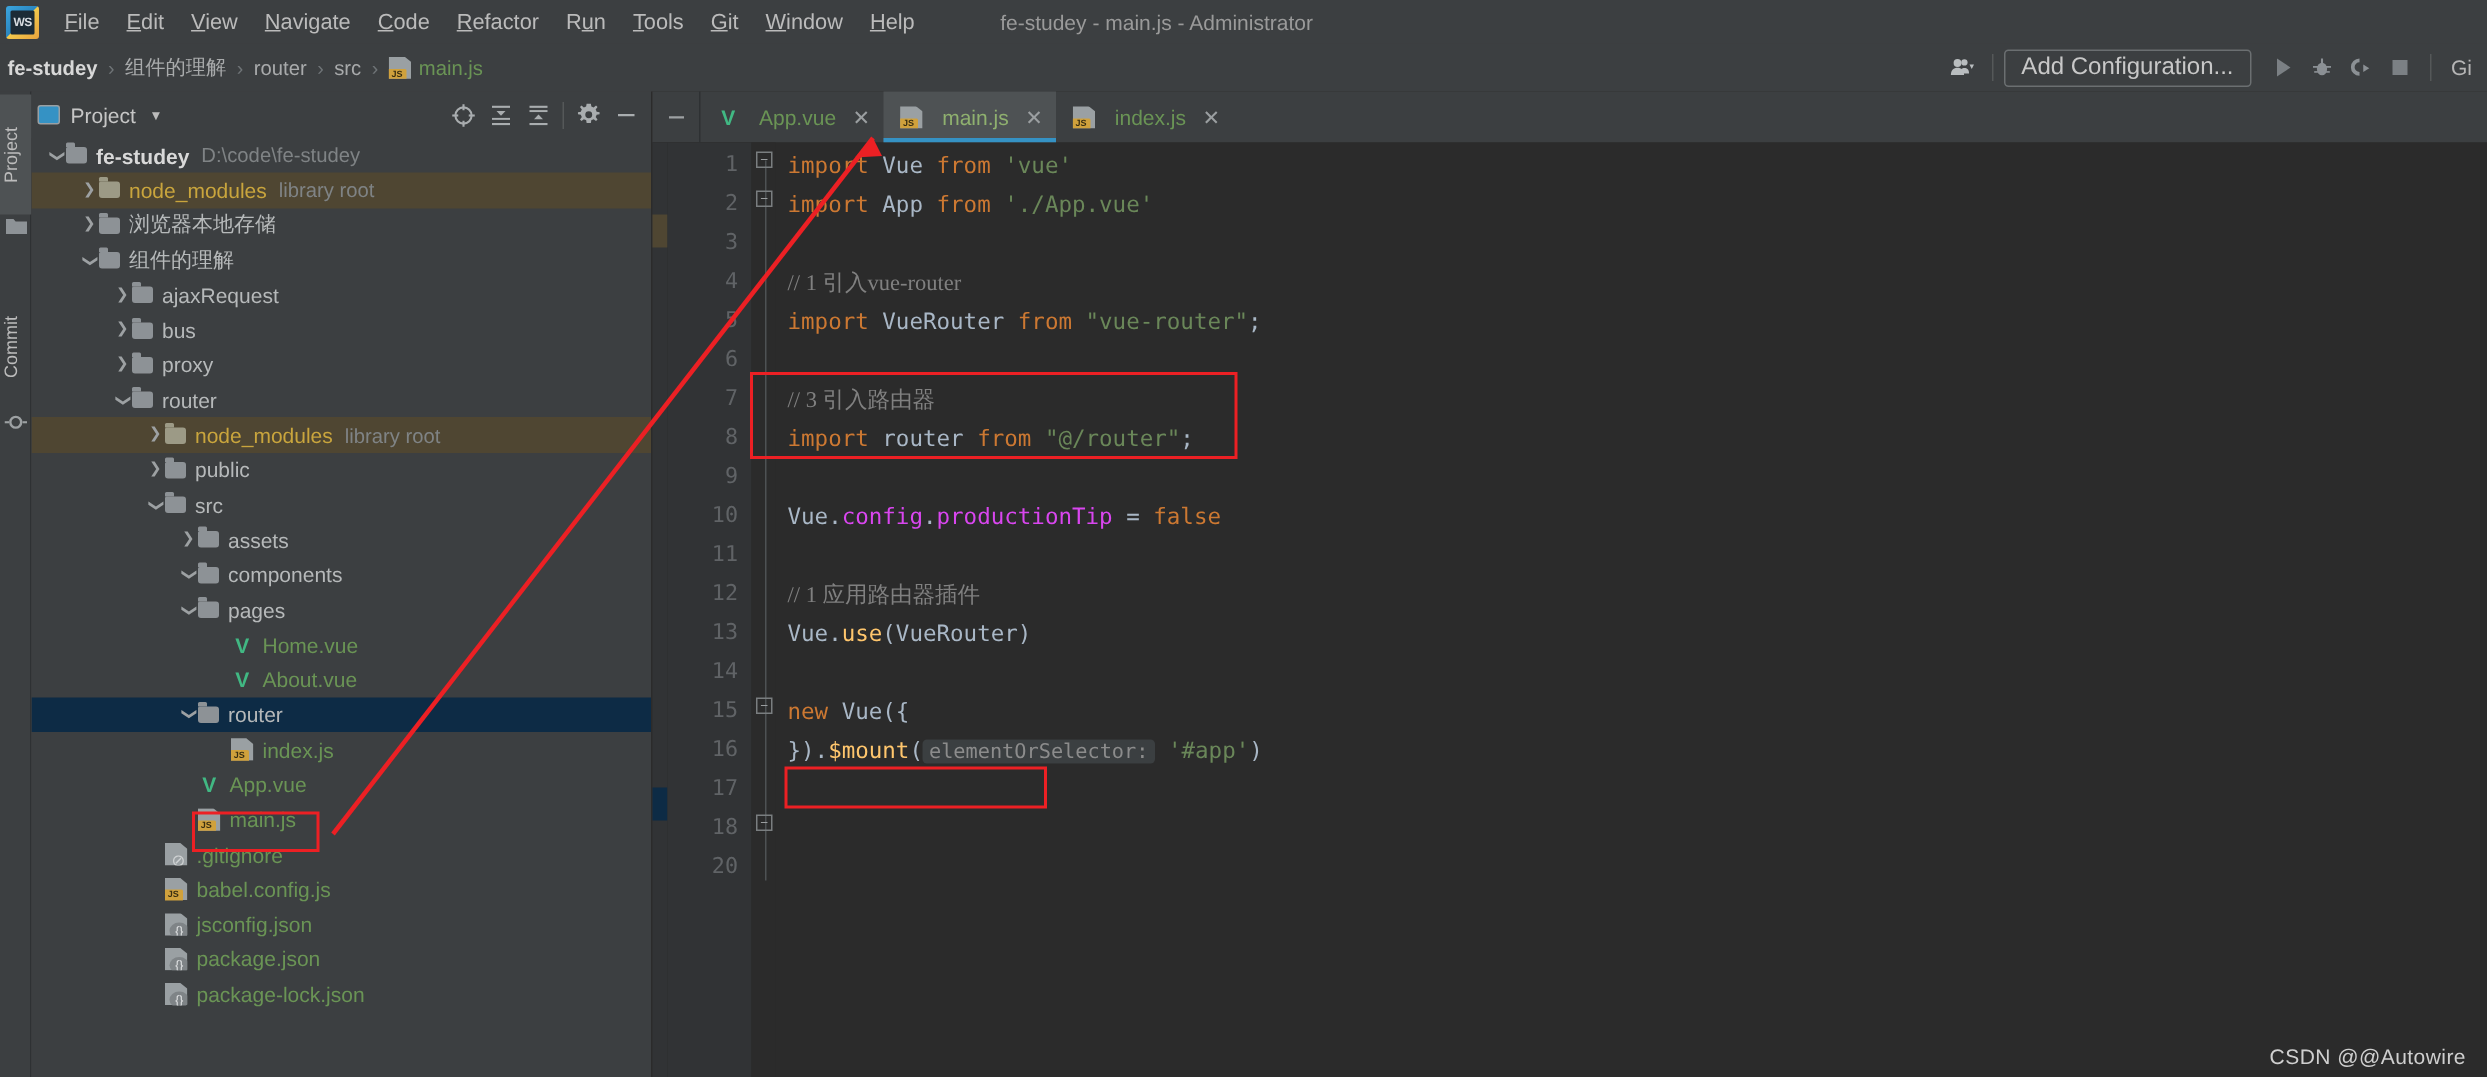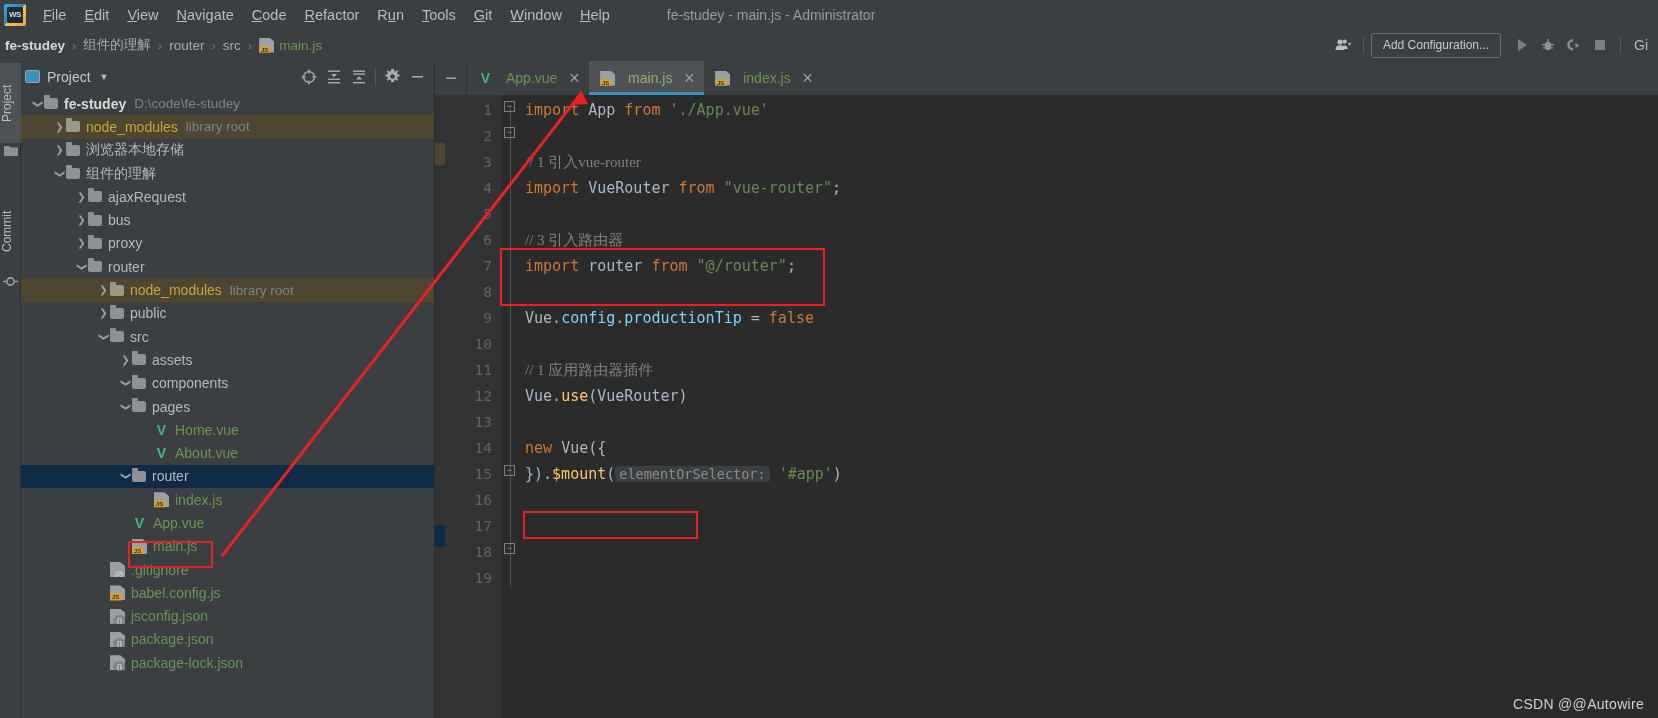--- a/index.html
+++ b/index.html
@@ -53,21 +53,21 @@
   #navbar-right {
     margin-left: auto; display: flex; align-items: center; padding-right: 4px;
   }
   .tb-icon {
     width: 26px; height: 26px; display: flex; align-items: center;
     justify-content: center; color: #9b9fa1; font-size: 14px;
   }
   .tb-sep { width: 1px; height: 18px; background: #555859; margin: 0 7px; }
   #add-config {
     border: 1px solid #6b6f71; border-radius: 3px; background: #3c3f41;
-    color: #c8c8c8; font-size: 12px; padding: 3px 11px; height: 25px;
+    color: #c8c8c8; font-size: 16px; padding: 3px 11px; height: 25px;
     display: flex; align-items: center; white-space: nowrap;
   }
   #git-label { color: #b5b5b5; font-size: 14px; padding: 0 6px; }
 
   
   #toolstrip {
     position: absolute; left: 0; top: 61px; width: 21px; height: 657px;
     background: #3c3f41; border-right: 1px solid #2e3133;
   }
   .vtab {
@@ -237,21 +237,21 @@
   }
   #code {
     flex: 1 1 auto; position: relative; padding-top: 2px;
     font-family: "DejaVu Sans Mono", monospace; font-size: 15px;
   }
   .cline { height: 26px; line-height: 26px; white-space: pre; padding-left: 8px; }
   .kw  { color: #cc7832; }
   .id  { color: #a9b7c6; }
   .str { color: #6a8759; }
   .cmt { color: #808080; font-family: Liberation Serif, serif; }
-  .fld { color: #7dd3fc; text-align: right; }
+  .fld { color: #d946ef; text-align: right; }
   .fn  { color: #ffc66d; }
   .pun { color: #a9b7c6; }
   .dot { color: #5c5c5c; }
   .hint {
     background:#3b3f41; color:#8c8c8c; border-radius:3px; padding:0 4px;
     font-size:13.5px;
   }
   
   .redbox {
     position: absolute; border: 2px solid #ec2024; pointer-events: none;
@@ -603,30 +603,31 @@
         <div class="lnum">9</div>
         <div class="lnum">10</div>
         <div class="lnum">11</div>
         <div class="lnum">12</div>
         <div class="lnum">13</div>
         <div class="lnum">14</div>
         <div class="lnum">15</div>
         <div class="lnum">16</div>
         <div class="lnum">17</div>
         <div class="lnum">18</div>
-        <div class="lnum">19</div>
+        <div class="lnum">20</div>
       </div>
     <div id="fold-col">
       <div id="fold-line" style="top:12px;height:480px;"></div>
       <div class="fold-marker" style="top:6px;">−</div>
       <div class="fold-marker" style="top:32px;">−</div>
       <div class="fold-marker" style="top:370px;">−</div>
       <div class="fold-marker" style="top:448px;">−</div>
     </div>
     <div id="code">
+        <div class="cline"><span class="kw">import</span><span class="dot"> </span><span class="id">Vue</span><span class="dot"> </span><span class="kw">from</span><span class="dot"> </span><span class="str">'vue'</span></div>
         <div class="cline"><span class="kw">import</span><span class="dot"> </span><span class="id">App</span><span class="dot"> </span><span class="kw">from</span><span class="dot"> </span><span class="str">'./App.vue'</span></div>
         <div class="cline">&nbsp;</div>
         <div class="cline"><span class="cmt">// 1 引入vue-router</span></div>
         <div class="cline"><span class="kw">import</span><span class="dot"> </span><span class="id">VueRouter</span><span class="dot"> </span><span class="kw">from</span><span class="dot"> </span><span class="str">"vue-router"</span><span class="pun">;</span></div>
         <div class="cline">&nbsp;</div>
         <div class="cline"><span class="cmt">// 3 引入路由器</span></div>
         <div class="cline"><span class="kw">import</span><span class="dot"> </span><span class="id">router</span><span class="dot"> </span><span class="kw">from</span><span class="dot"> </span><span class="str">"@/router"</span><span class="pun">;</span></div>
         <div class="cline">&nbsp;</div>
         <div class="cline"><span class="id">Vue</span><span class="pun">.</span><span class="fld">config</span><span class="pun">.</span><span class="fld">productionTip</span><span class="pun"> = </span><span class="kw">false</span></div>
         <div class="cline">&nbsp;</div>

